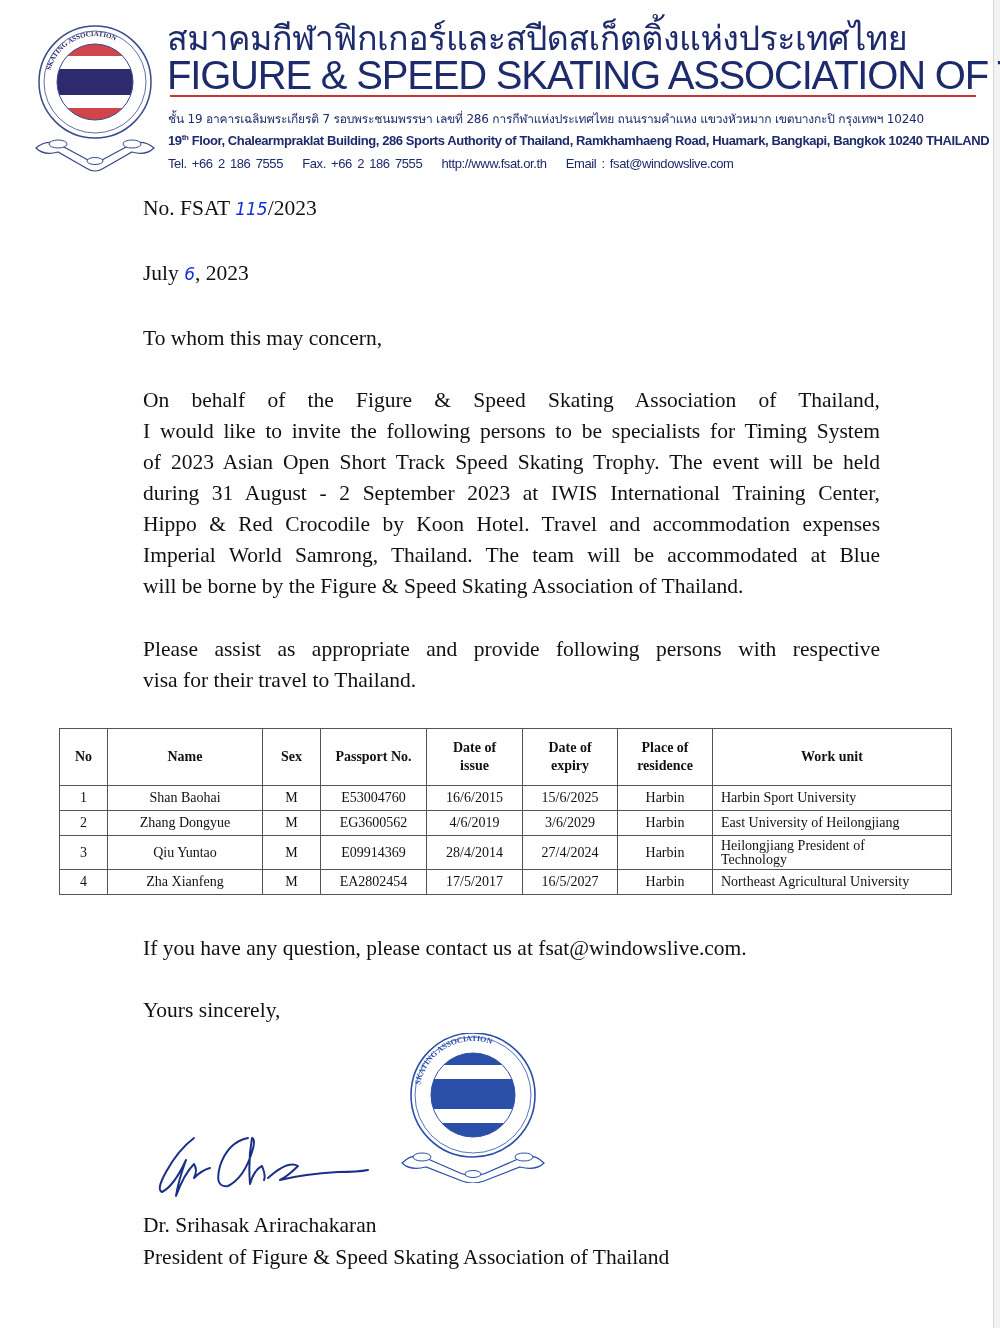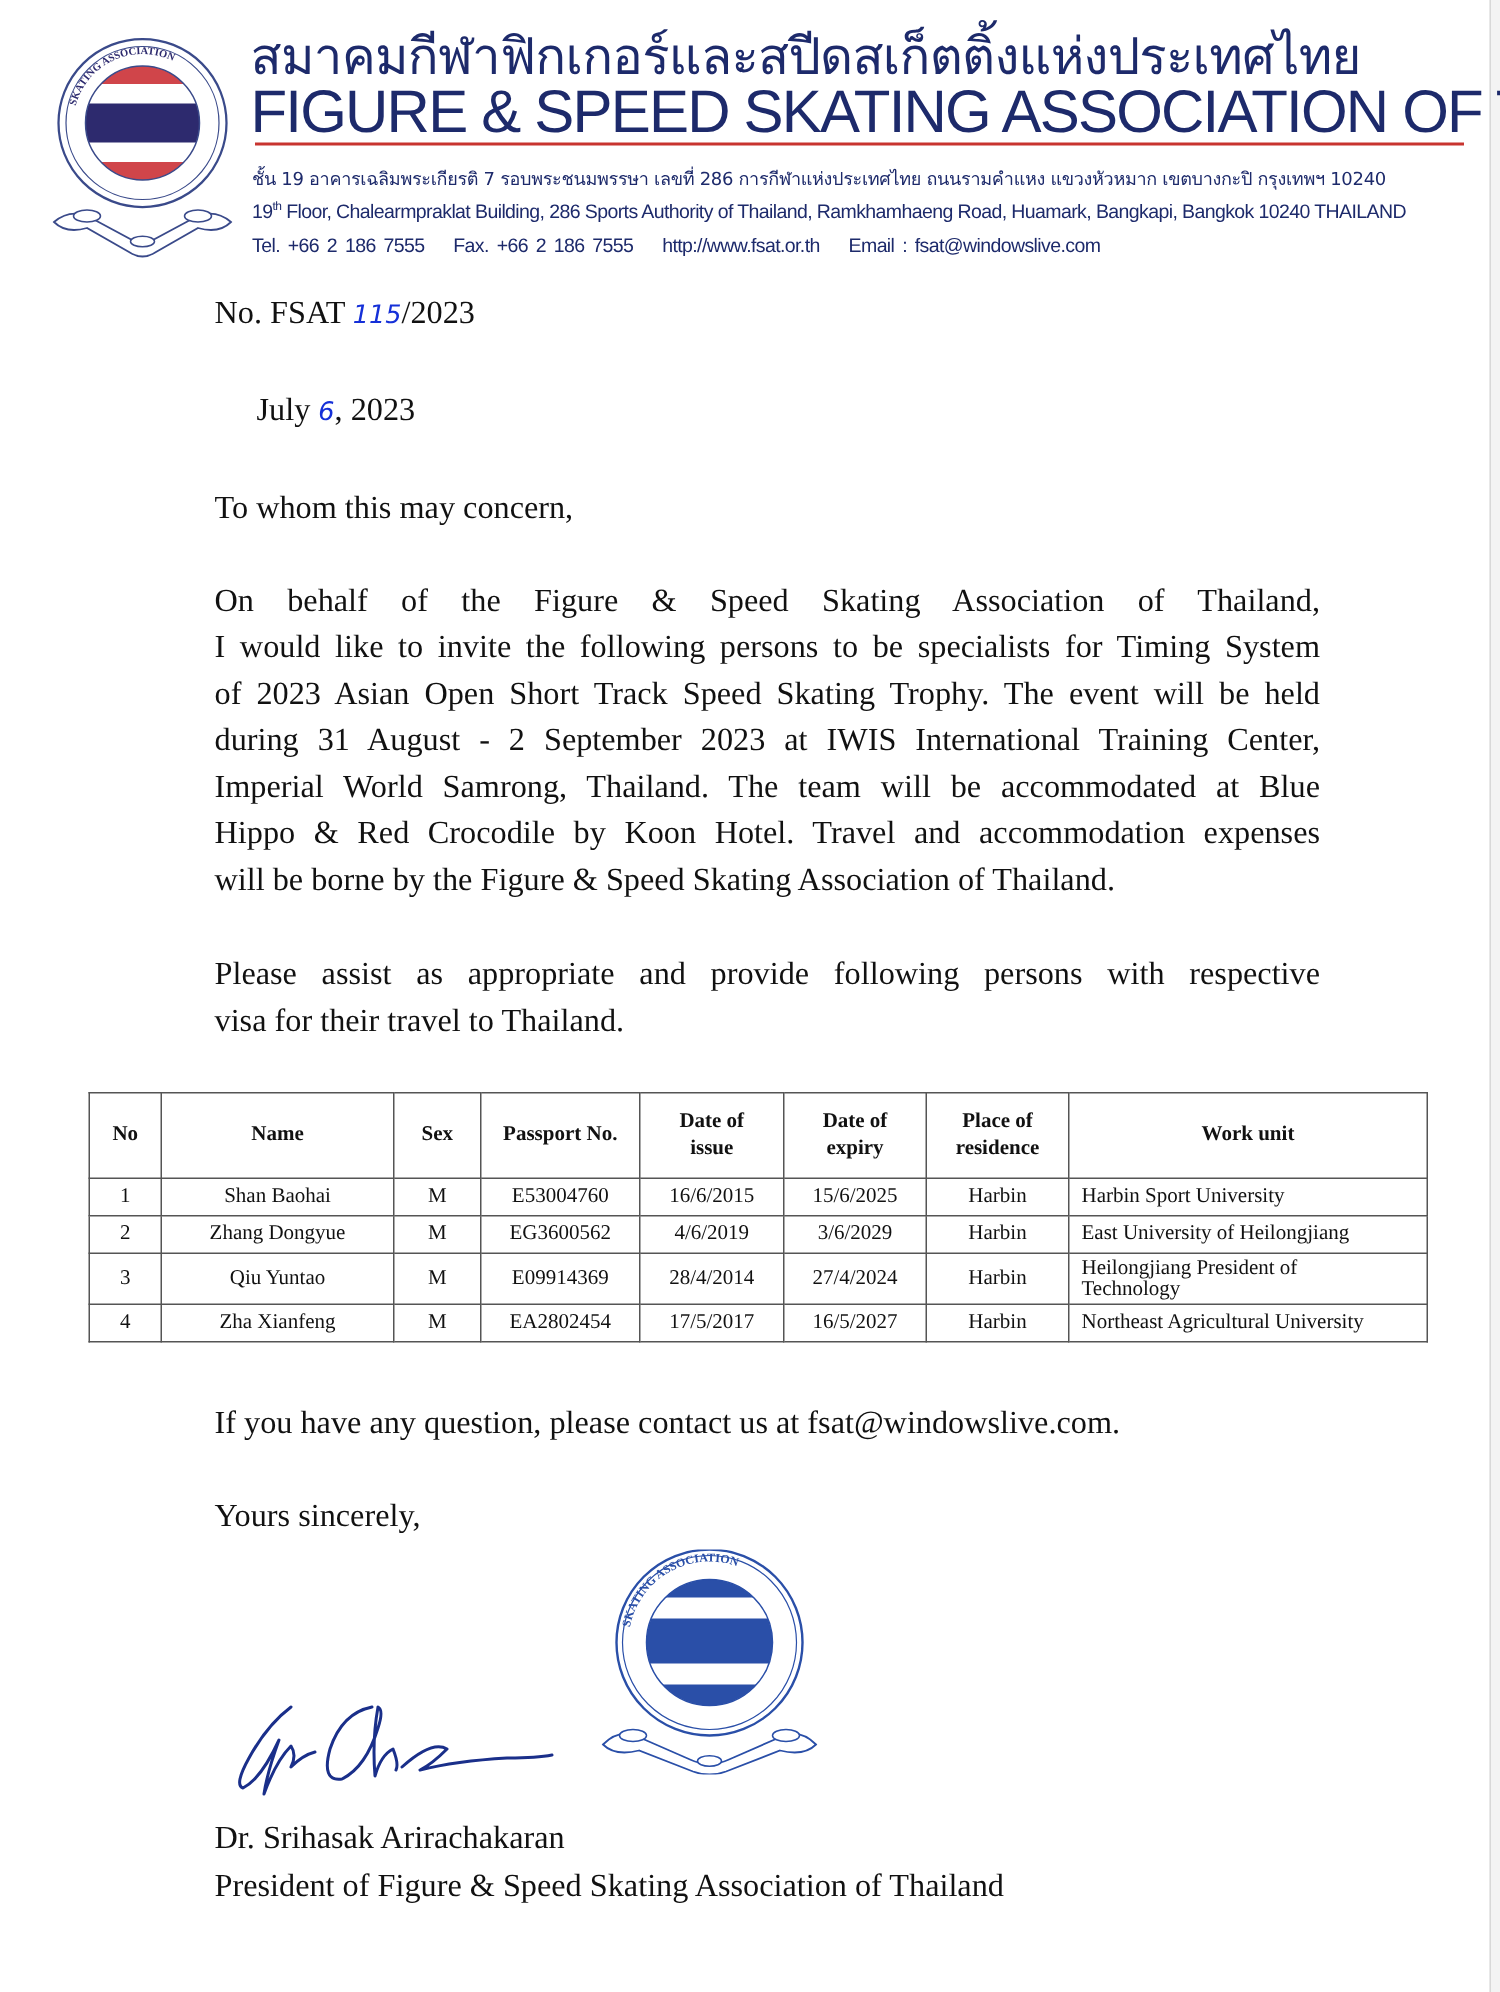--- a/index.html
+++ b/index.html
@@ -6,21 +6,21 @@
   body { width: 1000px; height: 1328px; position: relative; overflow: hidden; font-family: "Liberation Serif", serif; color: #111; }
   .right-edge { position: absolute; top: 0; right: 0; width: 6px; height: 1328px; background: #f3f3f3; border-left: 1px solid #d8d8d8; }
 
   
   .logo { position: absolute; left: 28px; top: 20px; width: 134px; height: 160px; }
   .hdr-thai { position: absolute; left: 167px; top: 14px; font-family: "DejaVu Sans", sans-serif; font-size: 34px; color: #1d2a6b; letter-spacing: -0.5px; white-space: nowrap; line-height: 48px; }
   .hdr-en { position: absolute; left: 167px; top: 56px; font-family: "Liberation Sans", sans-serif; font-size: 40px; color: #1d2a6b; letter-spacing: -1.2px; white-space: nowrap; line-height: 38px; }
   .hdr-rule { position: absolute; left: 170px; top: 95px; width: 806px; height: 2px; background: #c8342f; }
   .addr { position: absolute; left: 168px; font-family: "Liberation Sans", sans-serif; font-size: 13px; color: #1d2a6b; white-space: nowrap; letter-spacing: -0.4px; }
   .addr-th { top: 109px; font-family: "DejaVu Sans", sans-serif; font-size: 12px; letter-spacing: -0.2px; }
-  .addr-en { top: 133px; }
+  .addr-en { top: 133px; font-weight: bold; }
   .addr-en sup { font-size: 8px; }
   .addr-contact { top: 156px; word-spacing: 2px; }
   .addr-contact span { margin-right: 14px; }
 
   
   .line { position: absolute; left: 143px; font-size: 21.5px; line-height: 31px; white-space: nowrap; }
   .hand { color: #1530d8; font-style: italic; font-family: "DejaVu Sans", sans-serif; font-size: 17px; }
   .para { position: absolute; left: 143px; width: 737px; font-size: 21.5px; line-height: 31px; text-align: justify; }
   .para .ln { display: block; text-align: justify; text-align-last: justify; height: 31px; }
   .para .ln.last { text-align-last: left; }
@@ -73,30 +73,30 @@
 <div class="addr addr-th">ชั้น 19 อาคารเฉลิมพระเกียรติ 7 รอบพระชนมพรรษา  เลขที่ 286 การกีฬาแห่งประเทศไทย  ถนนรามคำแหง  แขวงหัวหมาก  เขตบางกะปิ  กรุงเทพฯ 10240</div>
 <div class="addr addr-en"><span>19</span><sup>th</sup><span> Floor, Chalearmpraklat Building, 286 Sports Authority of Thailand, Ramkhamhaeng Road, Huamark, Bangkapi, Bangkok 10240 THAILAND</span></div>
 <div class="addr addr-contact">
   <span>Tel. +66 2 186  7555</span>
   <span>Fax. +66 2 186 7555</span>
   <span>http://www.fsat.or.th</span>
   <span>Email : fsat@windowslive.com</span>
 </div>
 
 <div class="line" style="top:193px;"><span>No. FSAT </span><span class="hand">115</span><span>/2023</span></div>
-<div class="line" style="top:258px;margin-left:28px;"><span>July </span><span class="hand">6</span><span>, 2023</span></div>
+<div class="line" style="top:258px;"><span>July </span><span class="hand">6</span><span>, 2023</span></div>
 <div class="line" style="top:323px;">To whom this may concern,</div>
 
 <div class="para" style="top:385px;">
   <span class="ln">On behalf of the Figure &amp; Speed Skating Association of Thailand,</span>
   <span class="ln">I would like to invite the following persons to be specialists for Timing System</span>
   <span class="ln">of 2023 Asian Open Short Track Speed Skating Trophy. The event will be held</span>
   <span class="ln">during 31 August - 2 September 2023 at IWIS International Training Center,</span>
+  <span class="ln">Hippo &amp; Red Crocodile by Koon Hotel. Travel and accommodation expenses</span>
   <span class="ln">Imperial World Samrong, Thailand. The team will be accommodated at Blue</span>
-  <span class="ln">Hippo &amp; Red Crocodile by Koon Hotel. Travel and accommodation expenses</span>
   <span class="ln last">will be borne by the Figure &amp; Speed Skating Association of Thailand.</span>
 </div>
 
 <div class="para" style="top:634px;">
   <span class="ln">Please assist as appropriate and provide following persons with respective</span>
   <span class="ln last">visa for their travel to Thailand.</span>
 </div>
 
 <table class="persons">
   <colgroup>

